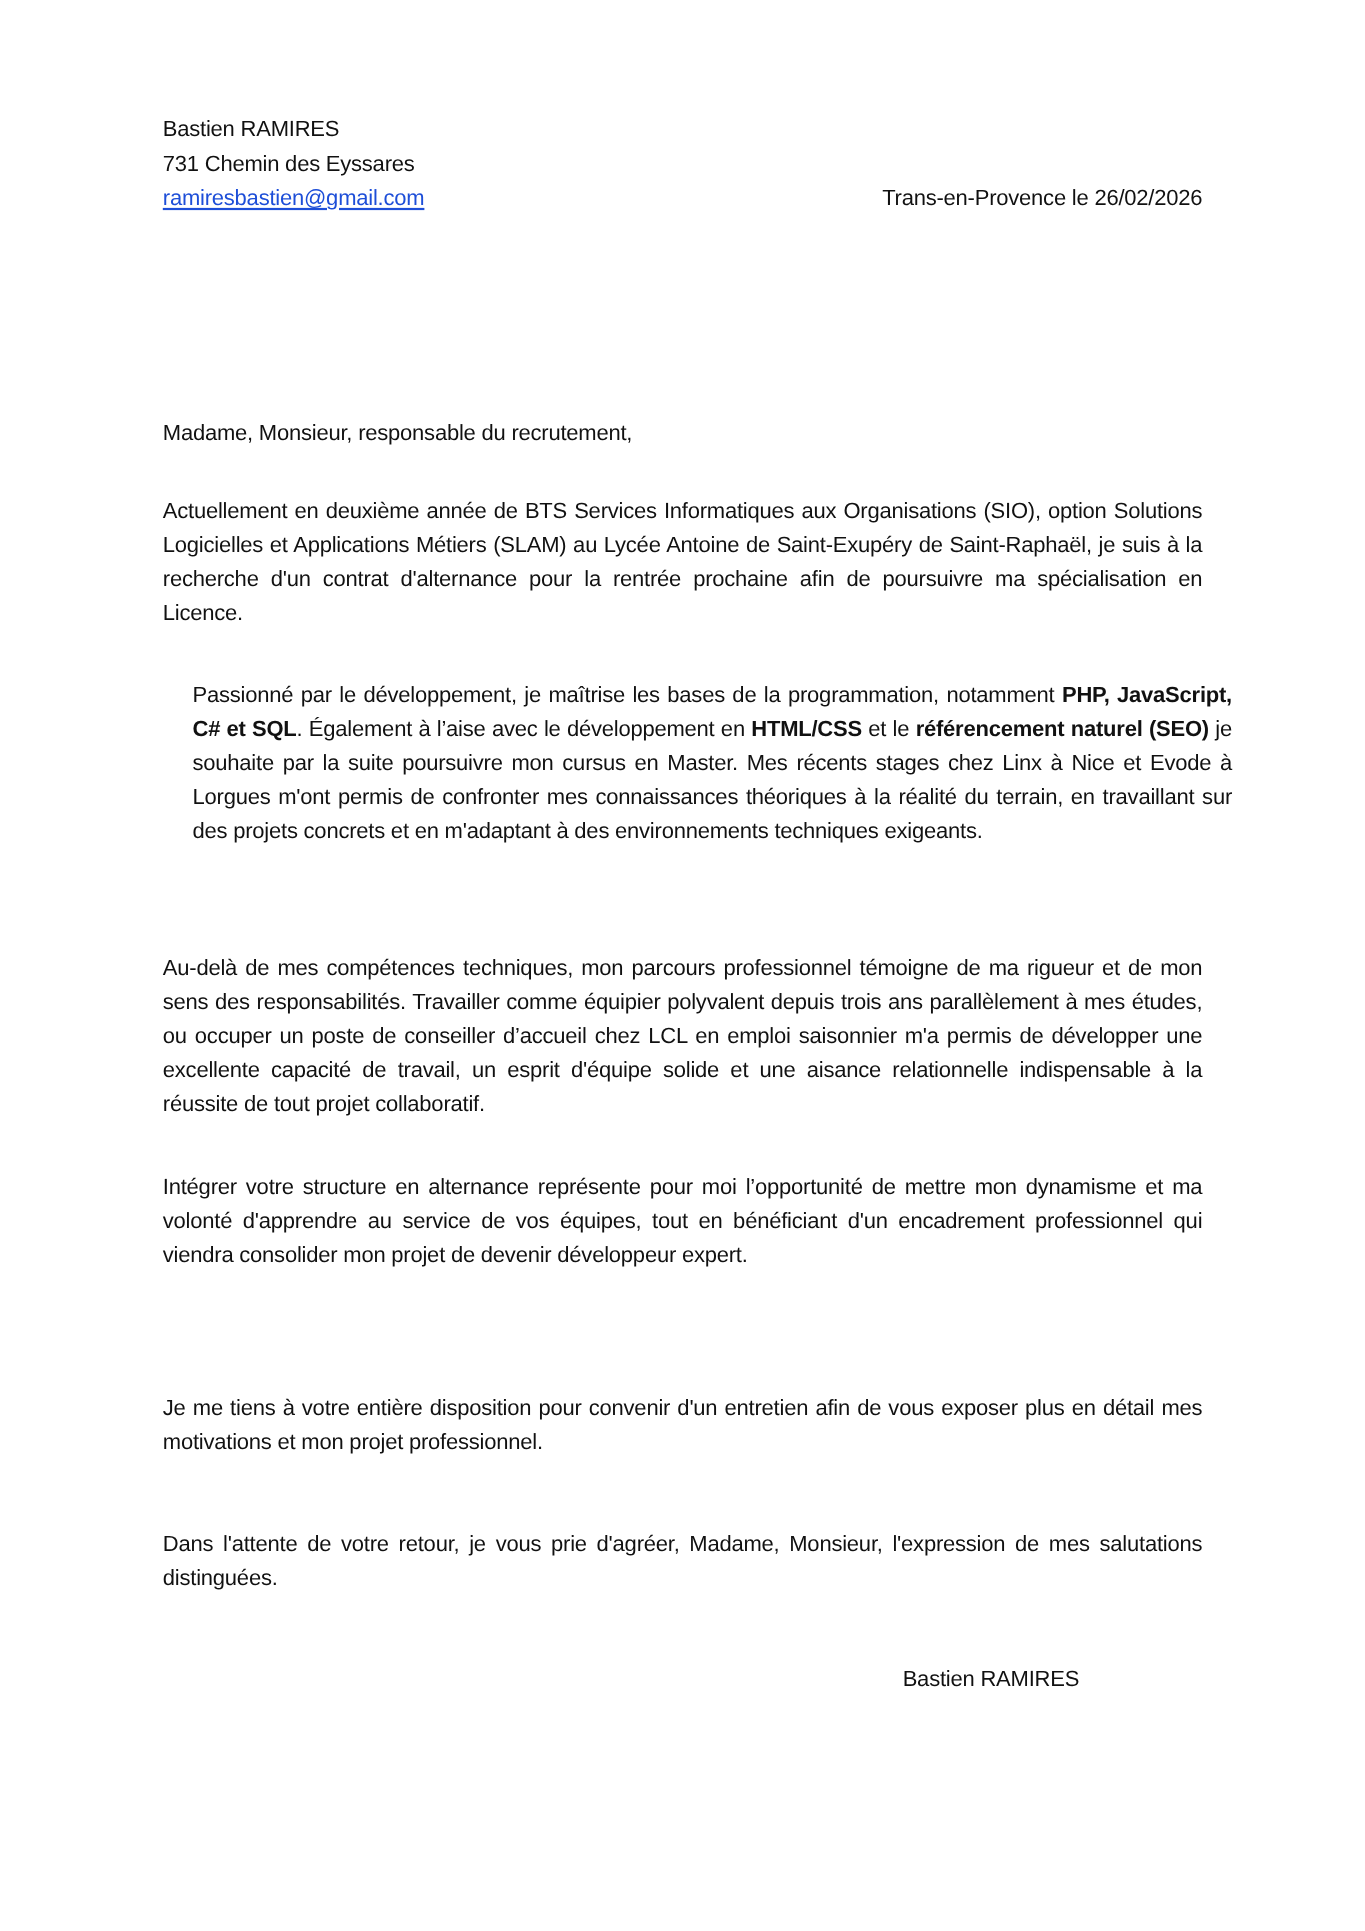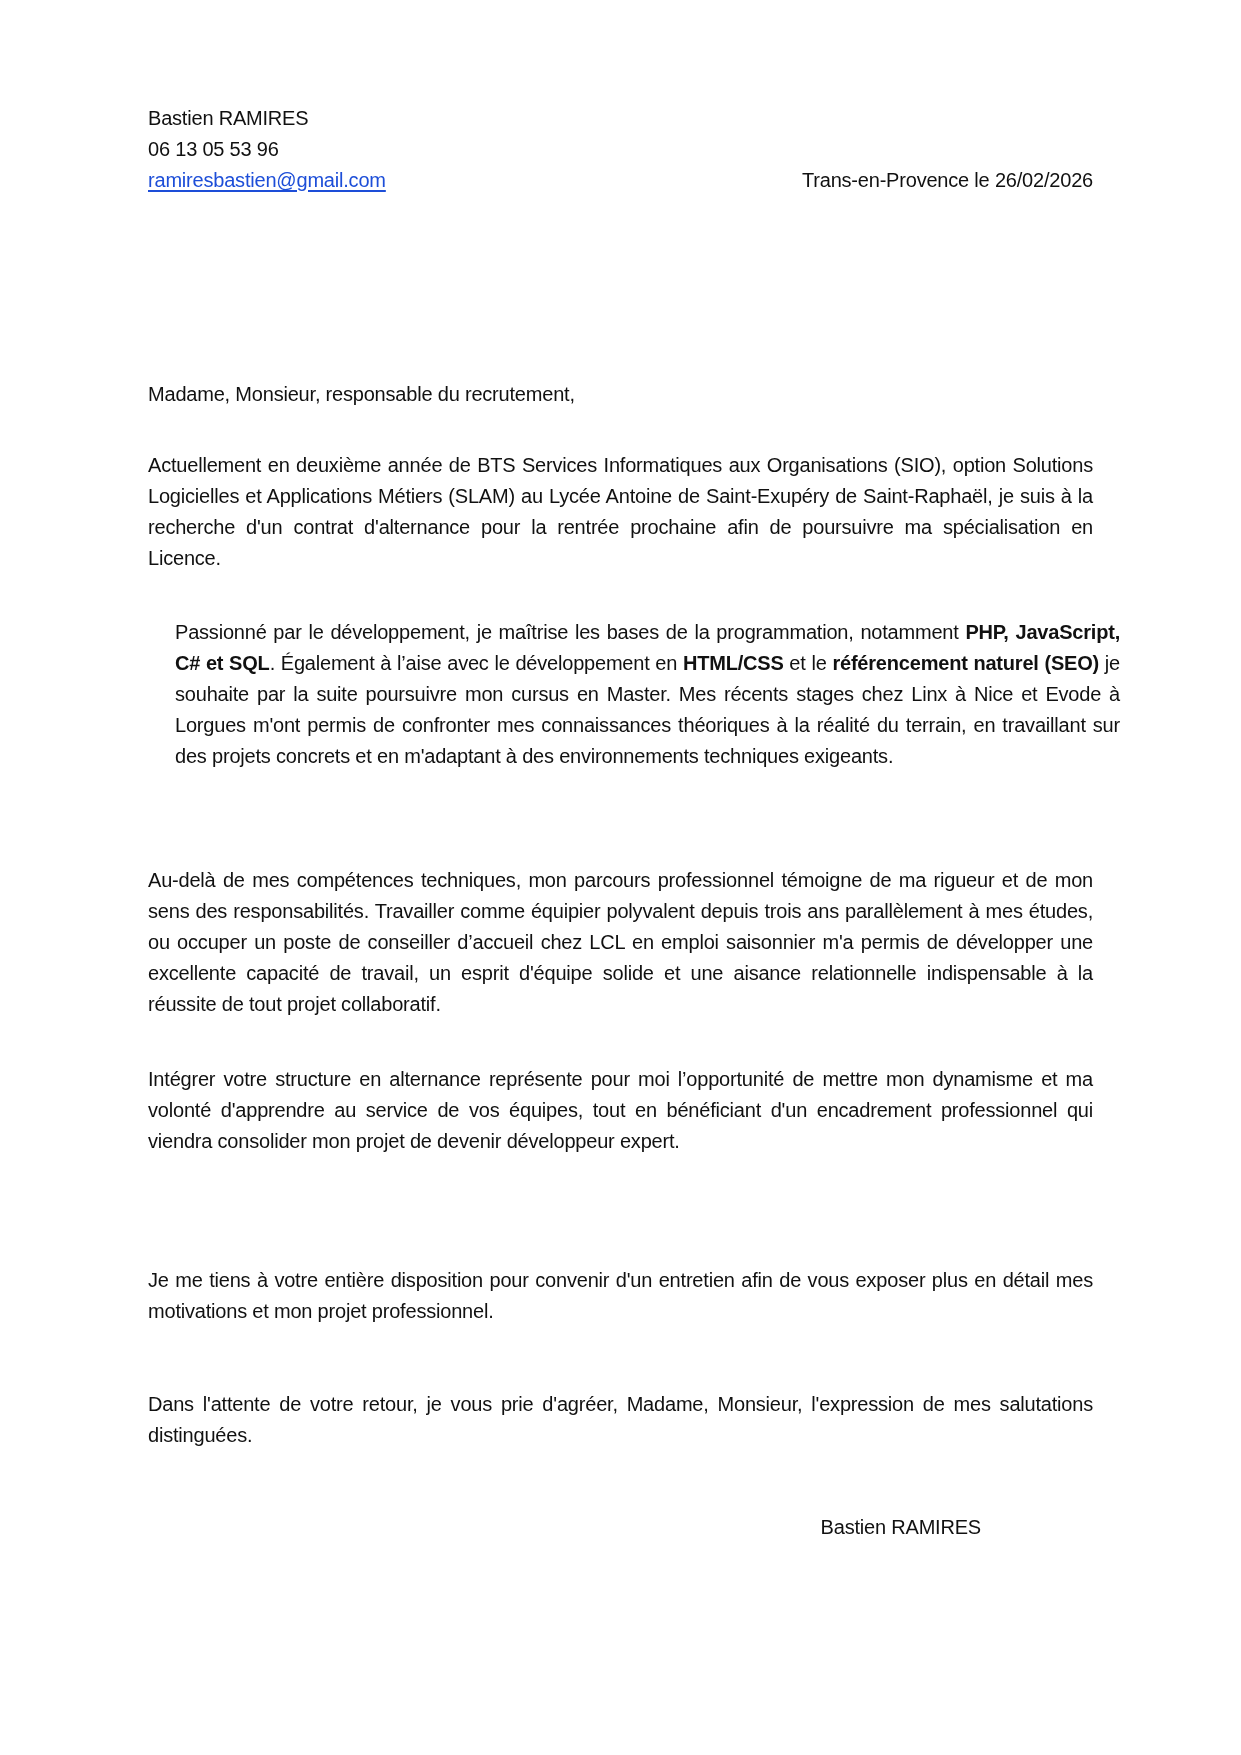--- a/index.html
+++ b/index.html
@@ -56,21 +56,21 @@
       white-space: nowrap;
     }
   </style>
 </head>
 <body>
 
 <div class="page">
 
   <div class="block sender" style="top:103px;">
     <span class="line">Bastien RAMIRES</span>
-    <span class="line">06 13 05 53 96</span>
+    <span class="line">731 Chemin des Eyssares</span>
     <span class="line" style="position:relative;">
       <span class="email">ramiresbastien@gmail.com</span>
       <span class="date">Trans-en-Provence le 26/02/2026</span>
     </span>
   </div>
 
   <div class="block" style="top:343px;margin-top:36px;">Madame, Monsieur, responsable du recrutement,</div>
 
   <div class="block para" style="top:450px;">Actuellement en deuxième année de BTS Services Informatiques aux Organisations (SIO), option Solutions Logicielles et Applications Métiers (SLAM) au Lycée Antoine de Saint-Exupéry de Saint-Raphaël, je suis à la recherche d'un contrat d'alternance pour la rentrée prochaine afin de poursuivre ma spécialisation en Licence.</div>
 

